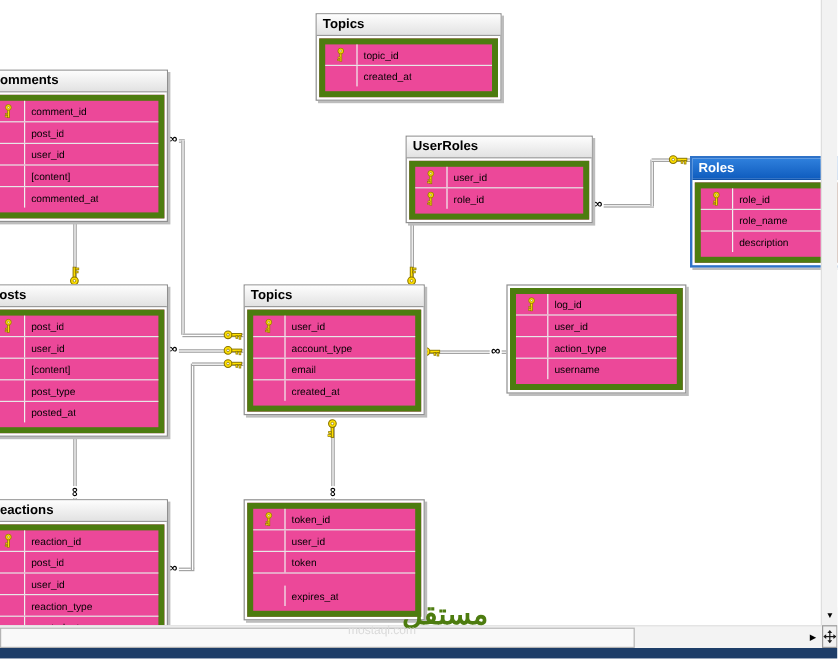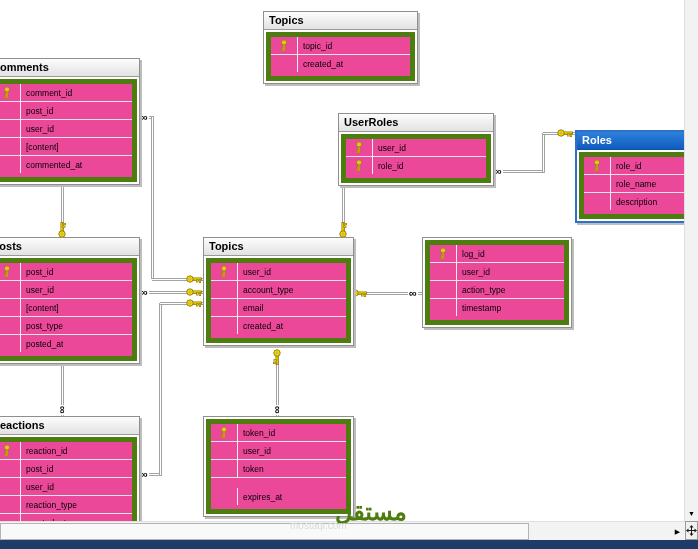--- a/index.html
+++ b/index.html
@@ -361,21 +361,21 @@
             <div class="drow">
               <span class="icon-cell"></span>
               <span class="fname">user_id</span>
             </div>
             <div class="drow">
               <span class="icon-cell"></span>
               <span class="fname">action_type</span>
             </div>
             <div class="drow" style="border-bottom: none;">
               <span class="icon-cell"></span>
-              <span class="fname">timestamp</span>
+              <span class="fname">username</span>
             </div>
           </div>
         </div>
         <div class="dtable" style="left: -14px; top: 416px; width: 152px;">
           <div class="dtable-header">Reactions</div>
           <div class="dtable-fields">
             <div class="drow">
               <span class="icon-cell">
                 <span class="pk-rot"><svg width="12" height="7" viewBox="0 0 16 9">
                     <rect x="6.5" y="3.4" width="9" height="2.2" fill="#ffe000" stroke="#8a7500" stroke-width="0.8"></rect>

